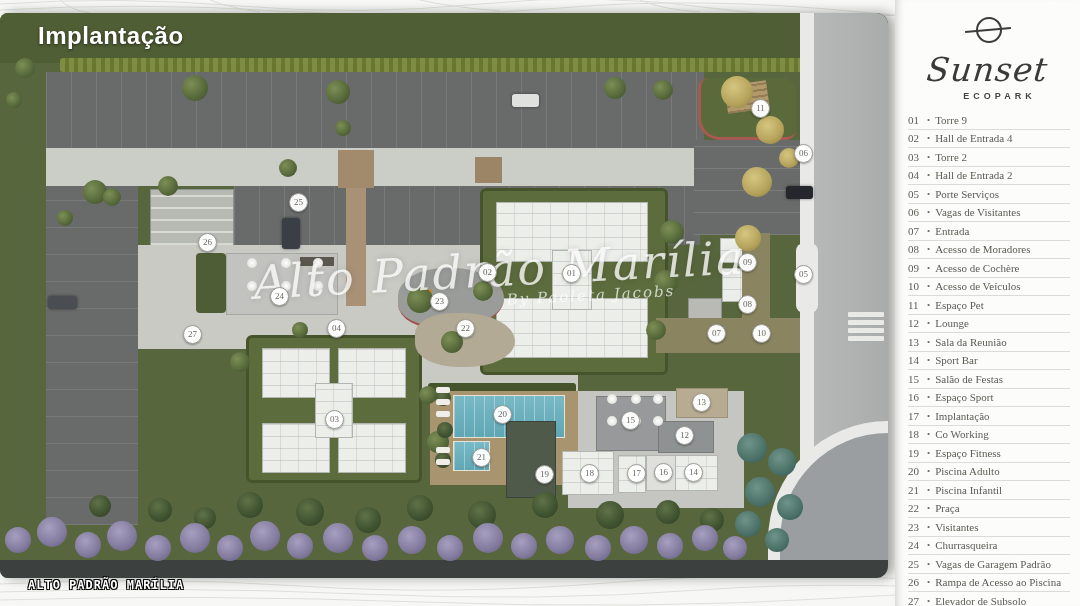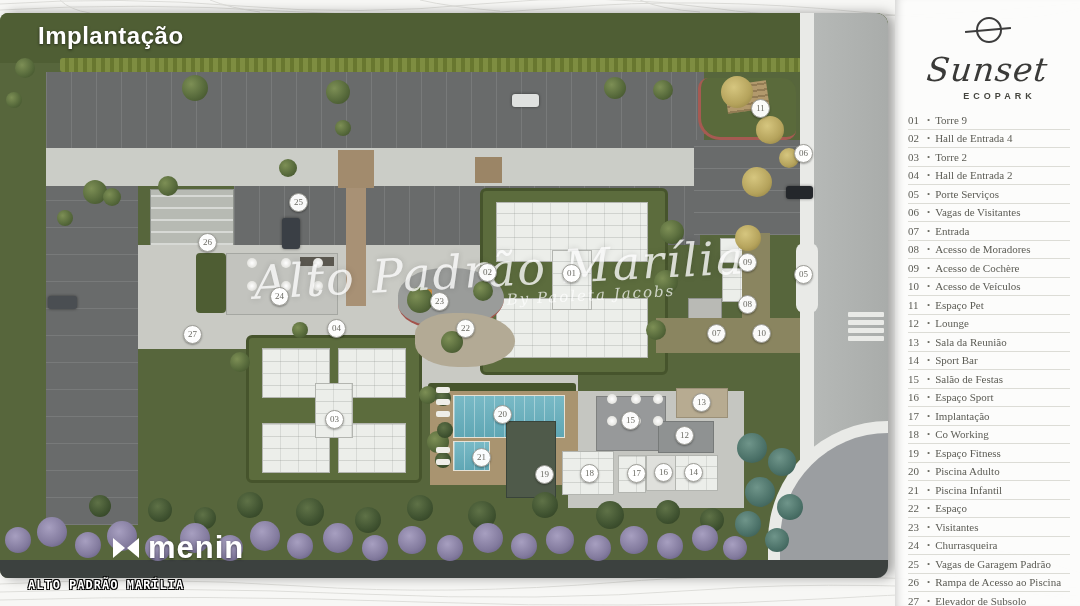--- a/index.html
+++ b/index.html
@@ -223,27 +223,20 @@
     <div class="z car car-black"></div>
     <div class="z car car-gray"></div>
 
     <div class="z plan-title">Implantação</div>
 
     <div class="z watermark">
       <div class="wm1">Alto Padrão Marília</div>
       <div class="wm2">By Paoleta Jacobs</div>
     </div>
 
-    <div class="z menin">
-      <svg width="28" height="20" viewBox="0 0 28 20">
-        <polygon points="1,0 13,10 1,20" fill="#fff"></polygon>
-        <polygon points="27,0 15,10 27,20" fill="#fff"></polygon>
-      </svg>
-      <span class="menin-text">menin</span>
-    </div>
   <div class="marker" title="Torre 1" style="left: 571px; top: 260px;">01</div>
       <div class="marker" title="Hall de Entrada 1" style="left: 487px; top: 259px;">02</div>
       <div class="marker" title="Torre 2" style="left: 334px; top: 406px;">03</div>
       <div class="marker" title="Hall de Entrada 2" style="left: 336px; top: 315px;">04</div>
       <div class="marker" title="Porte Cochère" style="left: 803px; top: 261px;">05</div>
       <div class="marker" title="Vagas de Visitantes" style="left: 803px; top: 140px;">06</div>
       <div class="marker" title="Portaria" style="left: 716px; top: 320px;">07</div>
       <div class="marker" title="Acesso de Moradores" style="left: 747px; top: 291px;">08</div>
       <div class="marker" title="Acesso de Serviços" style="left: 747px; top: 249px;">09</div>
       <div class="marker" title="Acesso de Veículos" style="left: 761px; top: 320px;">10</div>
@@ -463,21 +456,21 @@
           <span class="ll">Piscina Adulto</span>
         </div>
         <div class="legend-row">
           <span class="ln">21</span>
           <span class="lb">•</span>
           <span class="ll">Piscina Infantil</span>
         </div>
         <div class="legend-row">
           <span class="ln">22</span>
           <span class="lb">•</span>
-          <span class="ll">Espaço</span>
+          <span class="ll">Praça</span>
         </div>
         <div class="legend-row">
           <span class="ln">23</span>
           <span class="lb">•</span>
           <span class="ll">Visitantes</span>
         </div>
         <div class="legend-row">
           <span class="ln">24</span>
           <span class="lb">•</span>
           <span class="ll">Churrasqueira</span>

